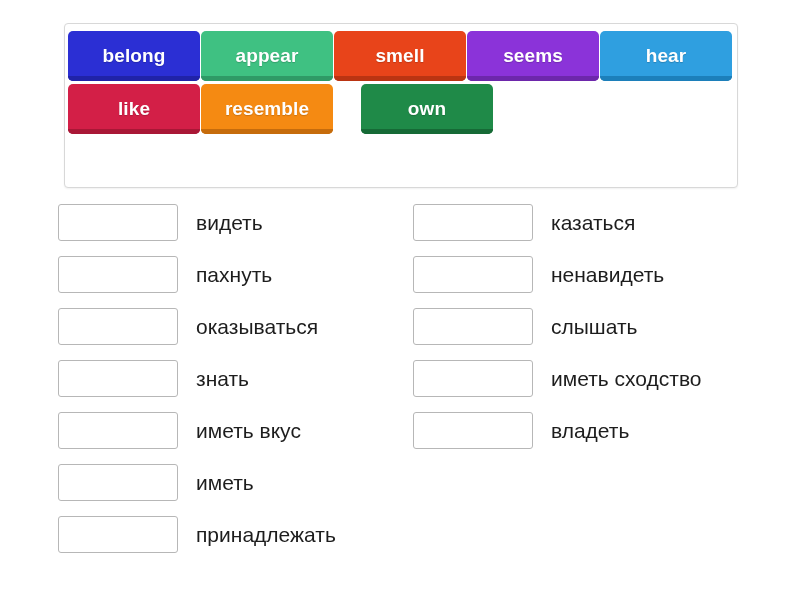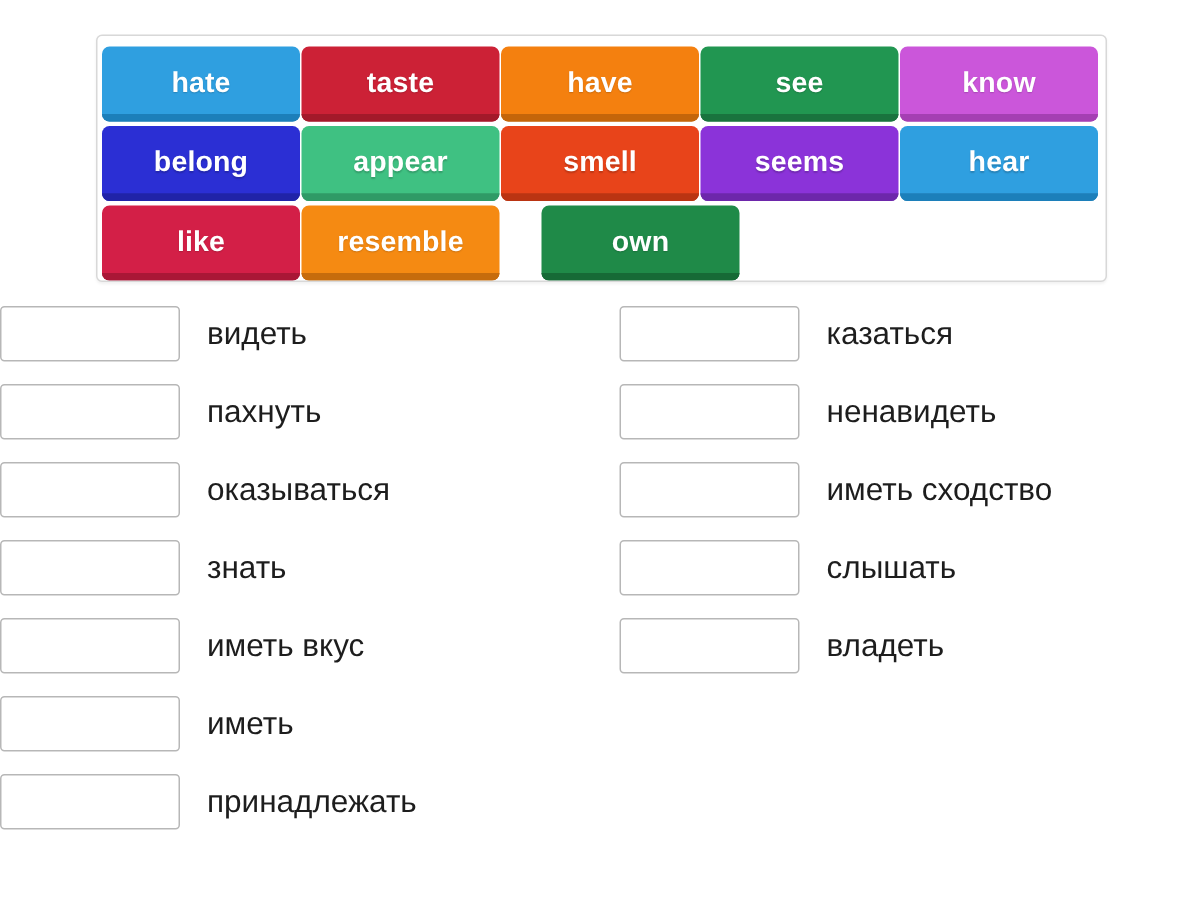--- a/index.html
+++ b/index.html
@@ -86,21 +86,21 @@
     width: 800px;
     display: flex;
     flex-direction: row;
   }
 
   .answer-col {
     display: flex;
     flex-direction: column;
   }
 
-  .answer-col.left  { width: 355px; }
+  .answer-col.left  { width: 355px; padding-left: 58px; }
   .answer-col.right { width: 420px; padding-left: 58px; }
 
   .answer-row {
     display: flex;
     flex-direction: row;
     align-items: center;
     height: 52px;
   }
 
   .drop-slot {
@@ -123,42 +123,20 @@
   }
 </style>
 </head>
 <body>
 
 <div id="app">
 
   <div class="tile-tray">
     <div class="tile-rows" id="tile-rows">
         <div class="tile-row">
-          <div class="tile" style="background: rgb(47, 159, 224);">
-            <span class="tile-label">hate</span>
-            <span style="position: absolute; left: 0px; right: 0px; bottom: 0px; height: 5px; border-radius: 0px 0px 5px 5px; z-index: 1; background: rgb(28, 127, 186);"></span>
-          </div>
-          <div class="tile" style="background: rgb(204, 33, 54);">
-            <span class="tile-label">taste</span>
-            <span style="position: absolute; left: 0px; right: 0px; bottom: 0px; height: 5px; border-radius: 0px 0px 5px 5px; z-index: 1; background: rgb(163, 25, 42);"></span>
-          </div>
-          <div class="tile" style="background: rgb(244, 128, 15);">
-            <span class="tile-label">have</span>
-            <span style="position: absolute; left: 0px; right: 0px; bottom: 0px; height: 5px; border-radius: 0px 0px 5px 5px; z-index: 1; background: rgb(196, 101, 10);"></span>
-          </div>
-          <div class="tile" style="background: rgb(33, 150, 81);">
-            <span class="tile-label">see</span>
-            <span style="position: absolute; left: 0px; right: 0px; bottom: 0px; height: 5px; border-radius: 0px 0px 5px 5px; z-index: 1; background: rgb(25, 115, 62);"></span>
-          </div>
-          <div class="tile" style="background: rgb(203, 86, 218);">
-            <span class="tile-label">know</span>
-            <span style="position: absolute; left: 0px; right: 0px; bottom: 0px; height: 5px; border-radius: 0px 0px 5px 5px; z-index: 1; background: rgb(165, 63, 179);"></span>
-          </div>
-        </div>
-        <div class="tile-row">
           <div class="tile" style="background: rgb(43, 47, 212);">
             <span class="tile-label">belong</span>
             <span style="position: absolute; left: 0px; right: 0px; bottom: 0px; height: 5px; border-radius: 0px 0px 5px 5px; z-index: 1; background: rgb(32, 35, 168);"></span>
           </div>
           <div class="tile" style="background: rgb(63, 193, 130);">
             <span class="tile-label">appear</span>
             <span style="position: absolute; left: 0px; right: 0px; bottom: 0px; height: 5px; border-radius: 0px 0px 5px 5px; z-index: 1; background: rgb(47, 154, 102);"></span>
           </div>
           <div class="tile" style="background: rgb(232, 68, 26);">
             <span class="tile-label">smell</span>
@@ -225,25 +203,25 @@
         <div class="answer-row">
           <div class="drop-slot"></div>
           <div class="answer-text">казаться</div>
         </div>
         <div class="answer-row">
           <div class="drop-slot"></div>
           <div class="answer-text">ненавидеть</div>
         </div>
         <div class="answer-row">
           <div class="drop-slot"></div>
+          <div class="answer-text">слышать</div>
+        </div>
+        <div class="answer-row">
+          <div class="drop-slot"></div>
           <div class="answer-text">иметь сходство</div>
-        </div>
-        <div class="answer-row">
-          <div class="drop-slot"></div>
-          <div class="answer-text">слышать</div>
         </div>
         <div class="answer-row">
           <div class="drop-slot"></div>
           <div class="answer-text">владеть</div>
         </div>
       </div>
   </div>
 
 </div>
 

